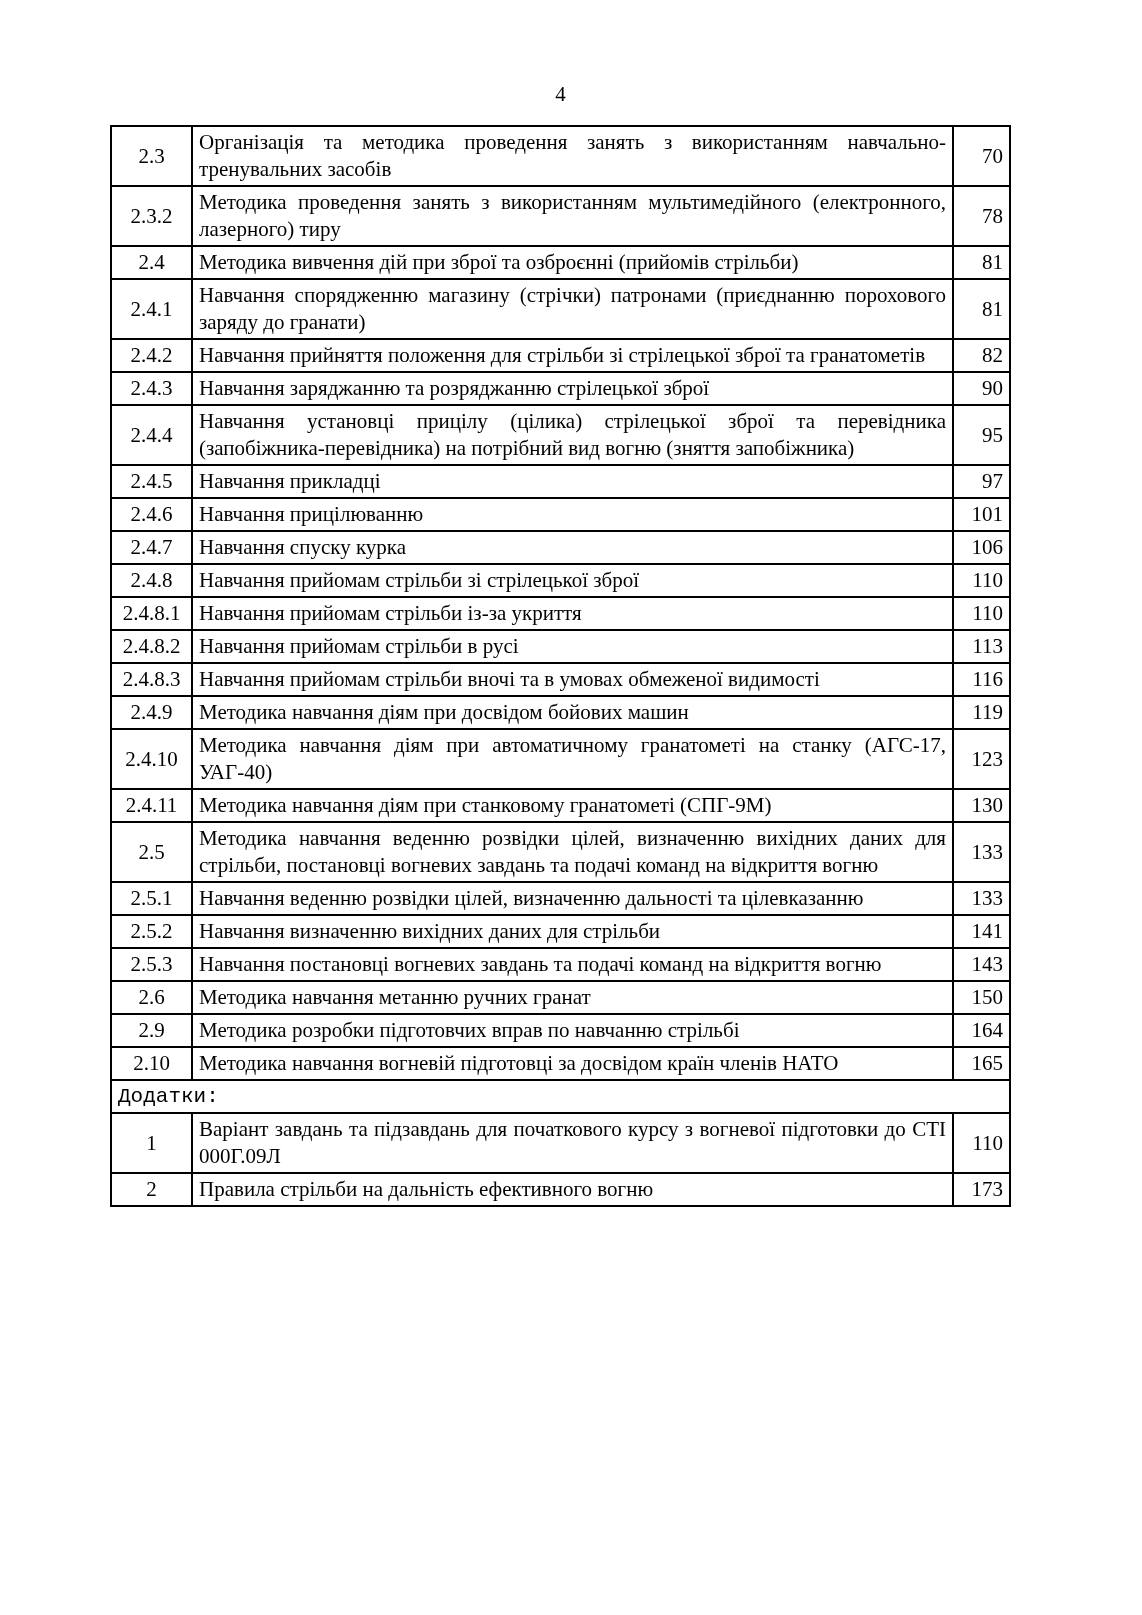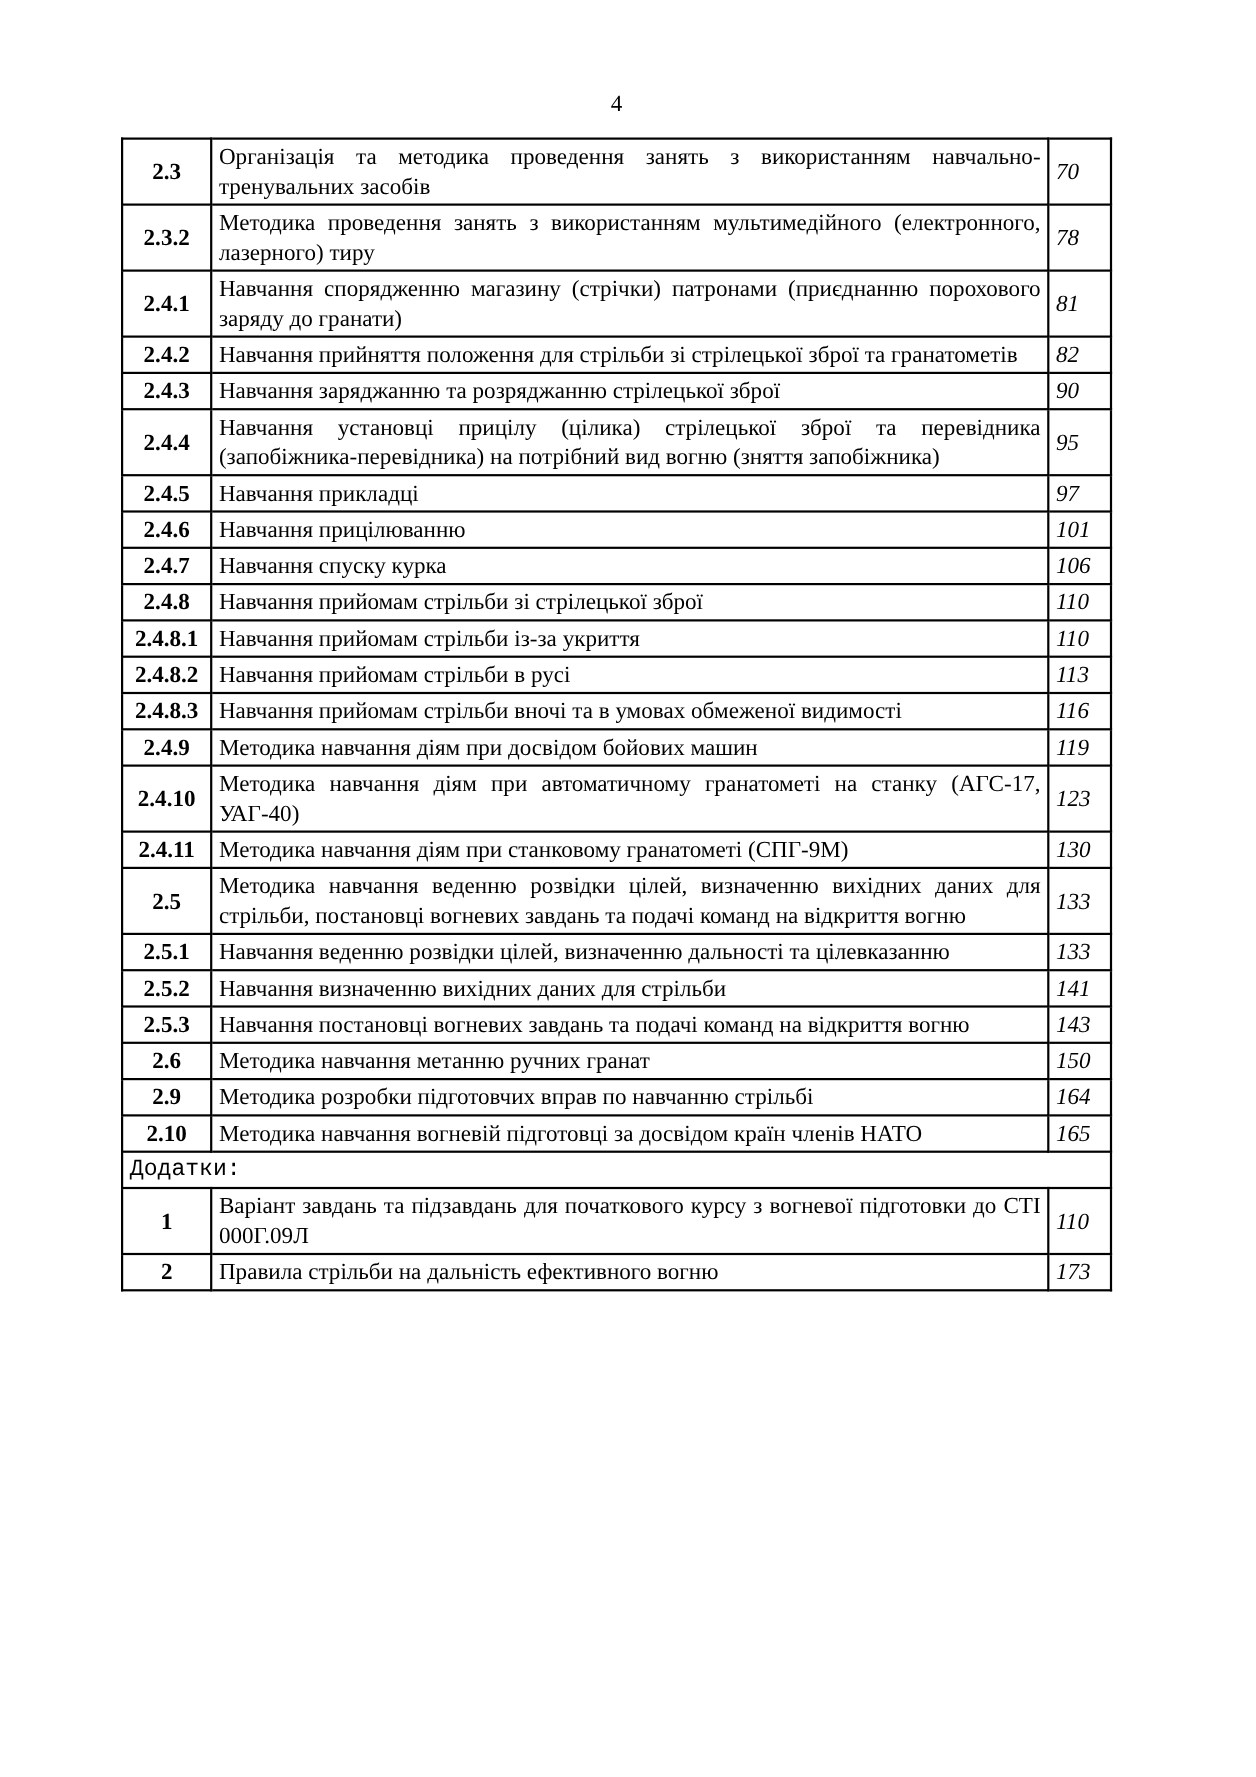--- a/index.html
+++ b/index.html
@@ -37,29 +37,27 @@
   table.toc td {
     border: 2px solid #000000;
     font-size: 21px;
     line-height: 27px;
     padding: 2px 6px;
     vertical-align: middle;
     overflow: hidden;
   }
   td.num-cell {
     text-align: center;
-    font-weight: bold;
   }
   td.title-cell {
     text-align: justify;
     font-family: Liberation Serif, serif;
   }
   td.page-cell {
-    text-align: left;
-    font-style: italic;
+    text-align: right;
   }
   td.section-cell {
     text-align: left;
     padding-left: 8px;
     font-family: Liberation Mono, monospace;
   }
 </style>
 </head>
 <body>
 
@@ -77,20 +75,25 @@
           <td class="num-cell">2.3</td>
           <td class="title-cell">Організація та методика проведення занять з використанням навчально-тренувальних засобів</td>
           <td class="page-cell">70</td>
         </tr>
         <tr>
           <td class="num-cell">2.3.2</td>
           <td class="title-cell">Методика проведення занять з використанням мультимедійного (електронного, лазерного) тиру</td>
           <td class="page-cell">78</td>
         </tr>
         <tr>
+          <td class="num-cell">2.4</td>
+          <td class="title-cell">Методика вивчення дій при зброї та озброєнні (прийомів стрільби)</td>
+          <td class="page-cell">81</td>
+        </tr>
+        <tr>
           <td class="num-cell">2.4.1</td>
           <td class="title-cell">Навчання спорядженню магазину (стрічки) патронами (приєднанню порохового заряду до гранати)</td>
           <td class="page-cell">81</td>
         </tr>
         <tr>
           <td class="num-cell">2.4.2</td>
           <td class="title-cell">Навчання прийняття положення для стрільби зі стрілецької зброї та гранатометів</td>
           <td class="page-cell">82</td>
         </tr>
         <tr>

